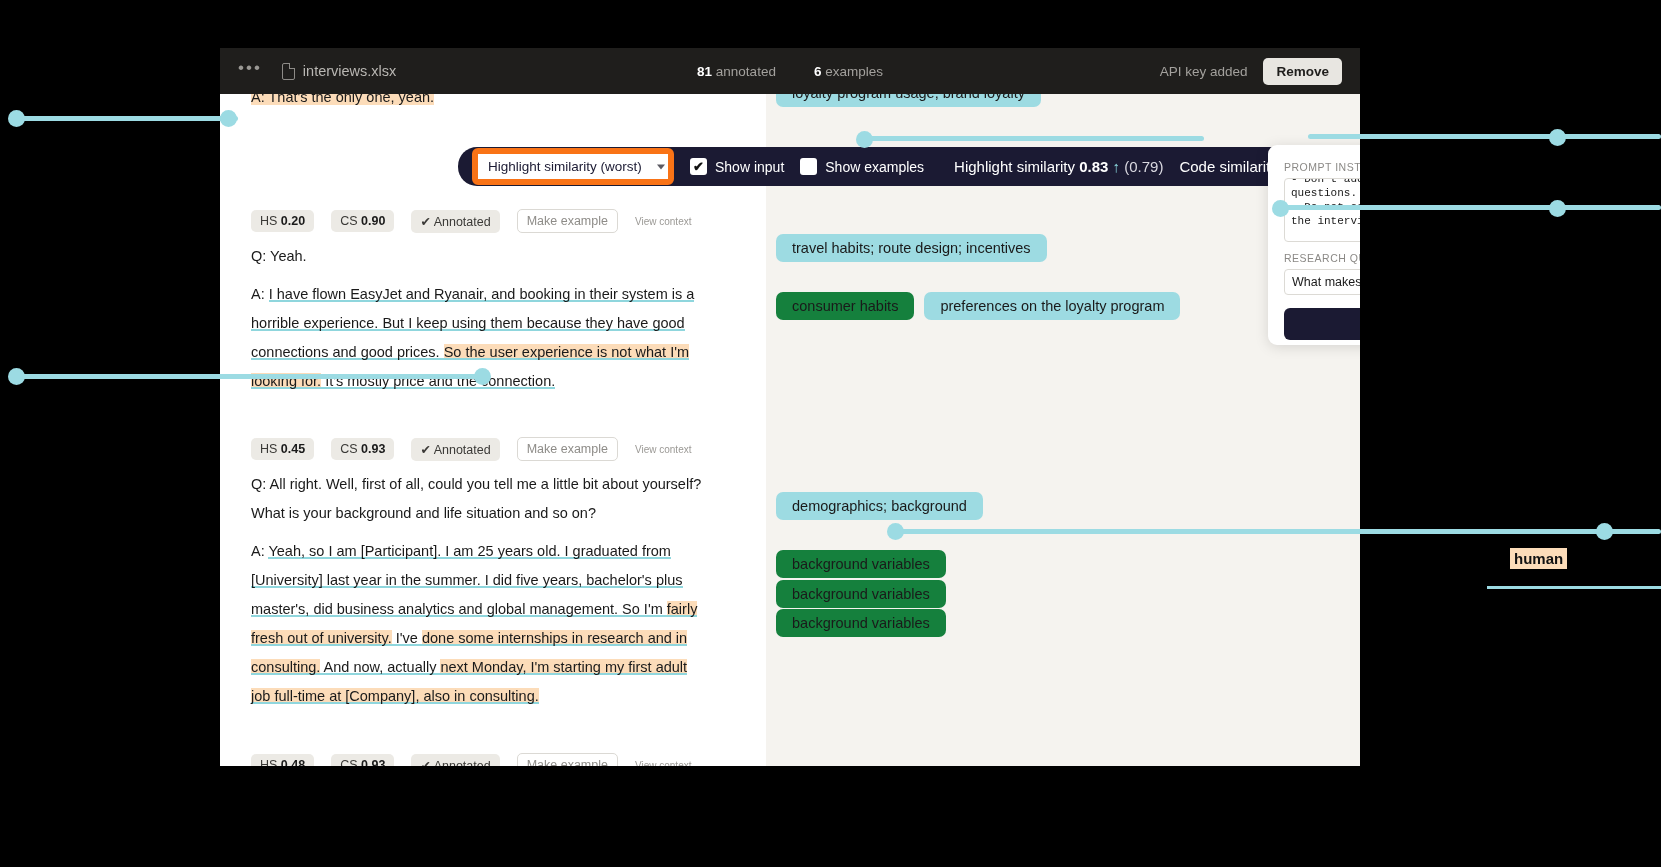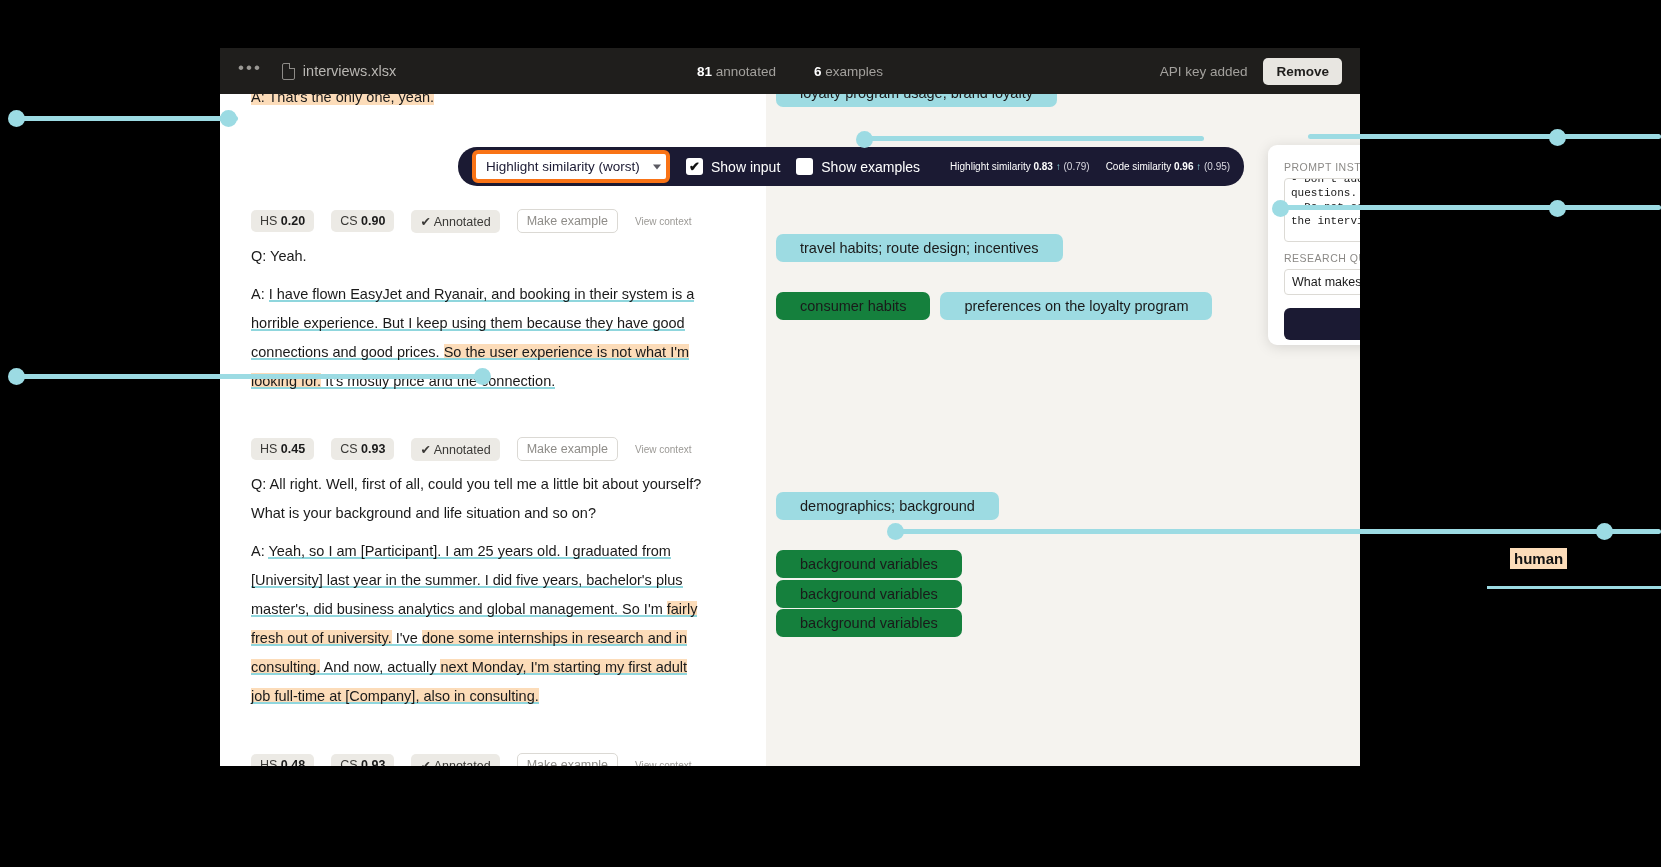--- a/index.html
+++ b/index.html
@@ -58,34 +58,34 @@
   
   .toolbar-pill {
     position:absolute; left:238px; top:99px;
     height:39px; background:#1b1a33; border-radius:19px;
     display:flex; align-items:center; padding:0 14px; gap:16px;
     z-index:30; white-space:nowrap;
   }
   .sel-wrap { position:relative; }
   .sel {
     appearance:none; -webkit-appearance:none;
-    background:#ffffff; border:4px solid #f97316; border-radius:6px;
+    background:#ffffff; border:6px solid #f97316; border-radius:6px;
     font-size:13.5px; color:#1b1a33; padding:5px 26px 5px 10px;
     font-family:"Liberation Sans", sans-serif; cursor:pointer;
   }
   .sel-caret { position:absolute; right:9px; top:50%; transform:translateY(-50%); pointer-events:none;
      width:0;height:0;border-left:4.5px solid transparent;border-right:4.5px solid transparent;border-top:5px solid #5b5a62;}
   .cbx-group { display:flex; align-items:center; gap:8px; cursor:pointer; }
   .cbx {
     width:17px; height:17px; border-radius:3px; background:#ffffff;
     display:flex; align-items:center; justify-content:center;
     color:#111; font-size:13px; font-weight:700; line-height:1;
   }
   .cbx-label { color:#ffffff; font-size:14px; }
-  .tb-sim { color:#ffffff; font-size:10px; }
+  .tb-sim { color:#ffffff; font-size:15px; }
   .tb-sim b { font-weight:700; }
   .tb-sim .arw { color:#8ddbe0; font-weight:700; }
   .tb-sim .paren { color:#d9d8e0; }
 
   
   .transcript { position:absolute; left:0; top:0; width:100%; height:100%; padding: 0 0 0 31px; }
 
   .line-top-cut {
     position:absolute; left:31px; top:0px; width:420px; height:14px; overflow:hidden;
   }
@@ -109,21 +109,21 @@
   .para.q { }
 
   
   .hl-ai   { box-shadow: inset 0 -2px 0 0 #8fd6dd; }      
   .hl-hum  { background:#fcdcb9; }                          
   .hl-both { background:#fcdcb9; box-shadow: inset 0 -2px 0 0 #8fd6dd; }
 
   
   .tagrow { position:absolute; display:flex; gap:10px; flex-wrap:nowrap; }
   .tag {
-    border-radius:7px; padding:6px 24px; font-size:14.5px; color:#1a1a1a;
+    border-radius:7px; padding:6px 16px; font-size:14.5px; color:#1a1a1a;
     white-space:nowrap;
   }
   .tag-ai  { background:#9ddbe2; }
   .tag-hum { background:#15803d; }
 
   
   .prompt-panel {
     position:absolute; left:1048px; top:97px; width:287px; height:200px;
     background:#ffffff; border-radius:9px;
     box-shadow: 0 2px 14px rgba(0,0,0,.13);

